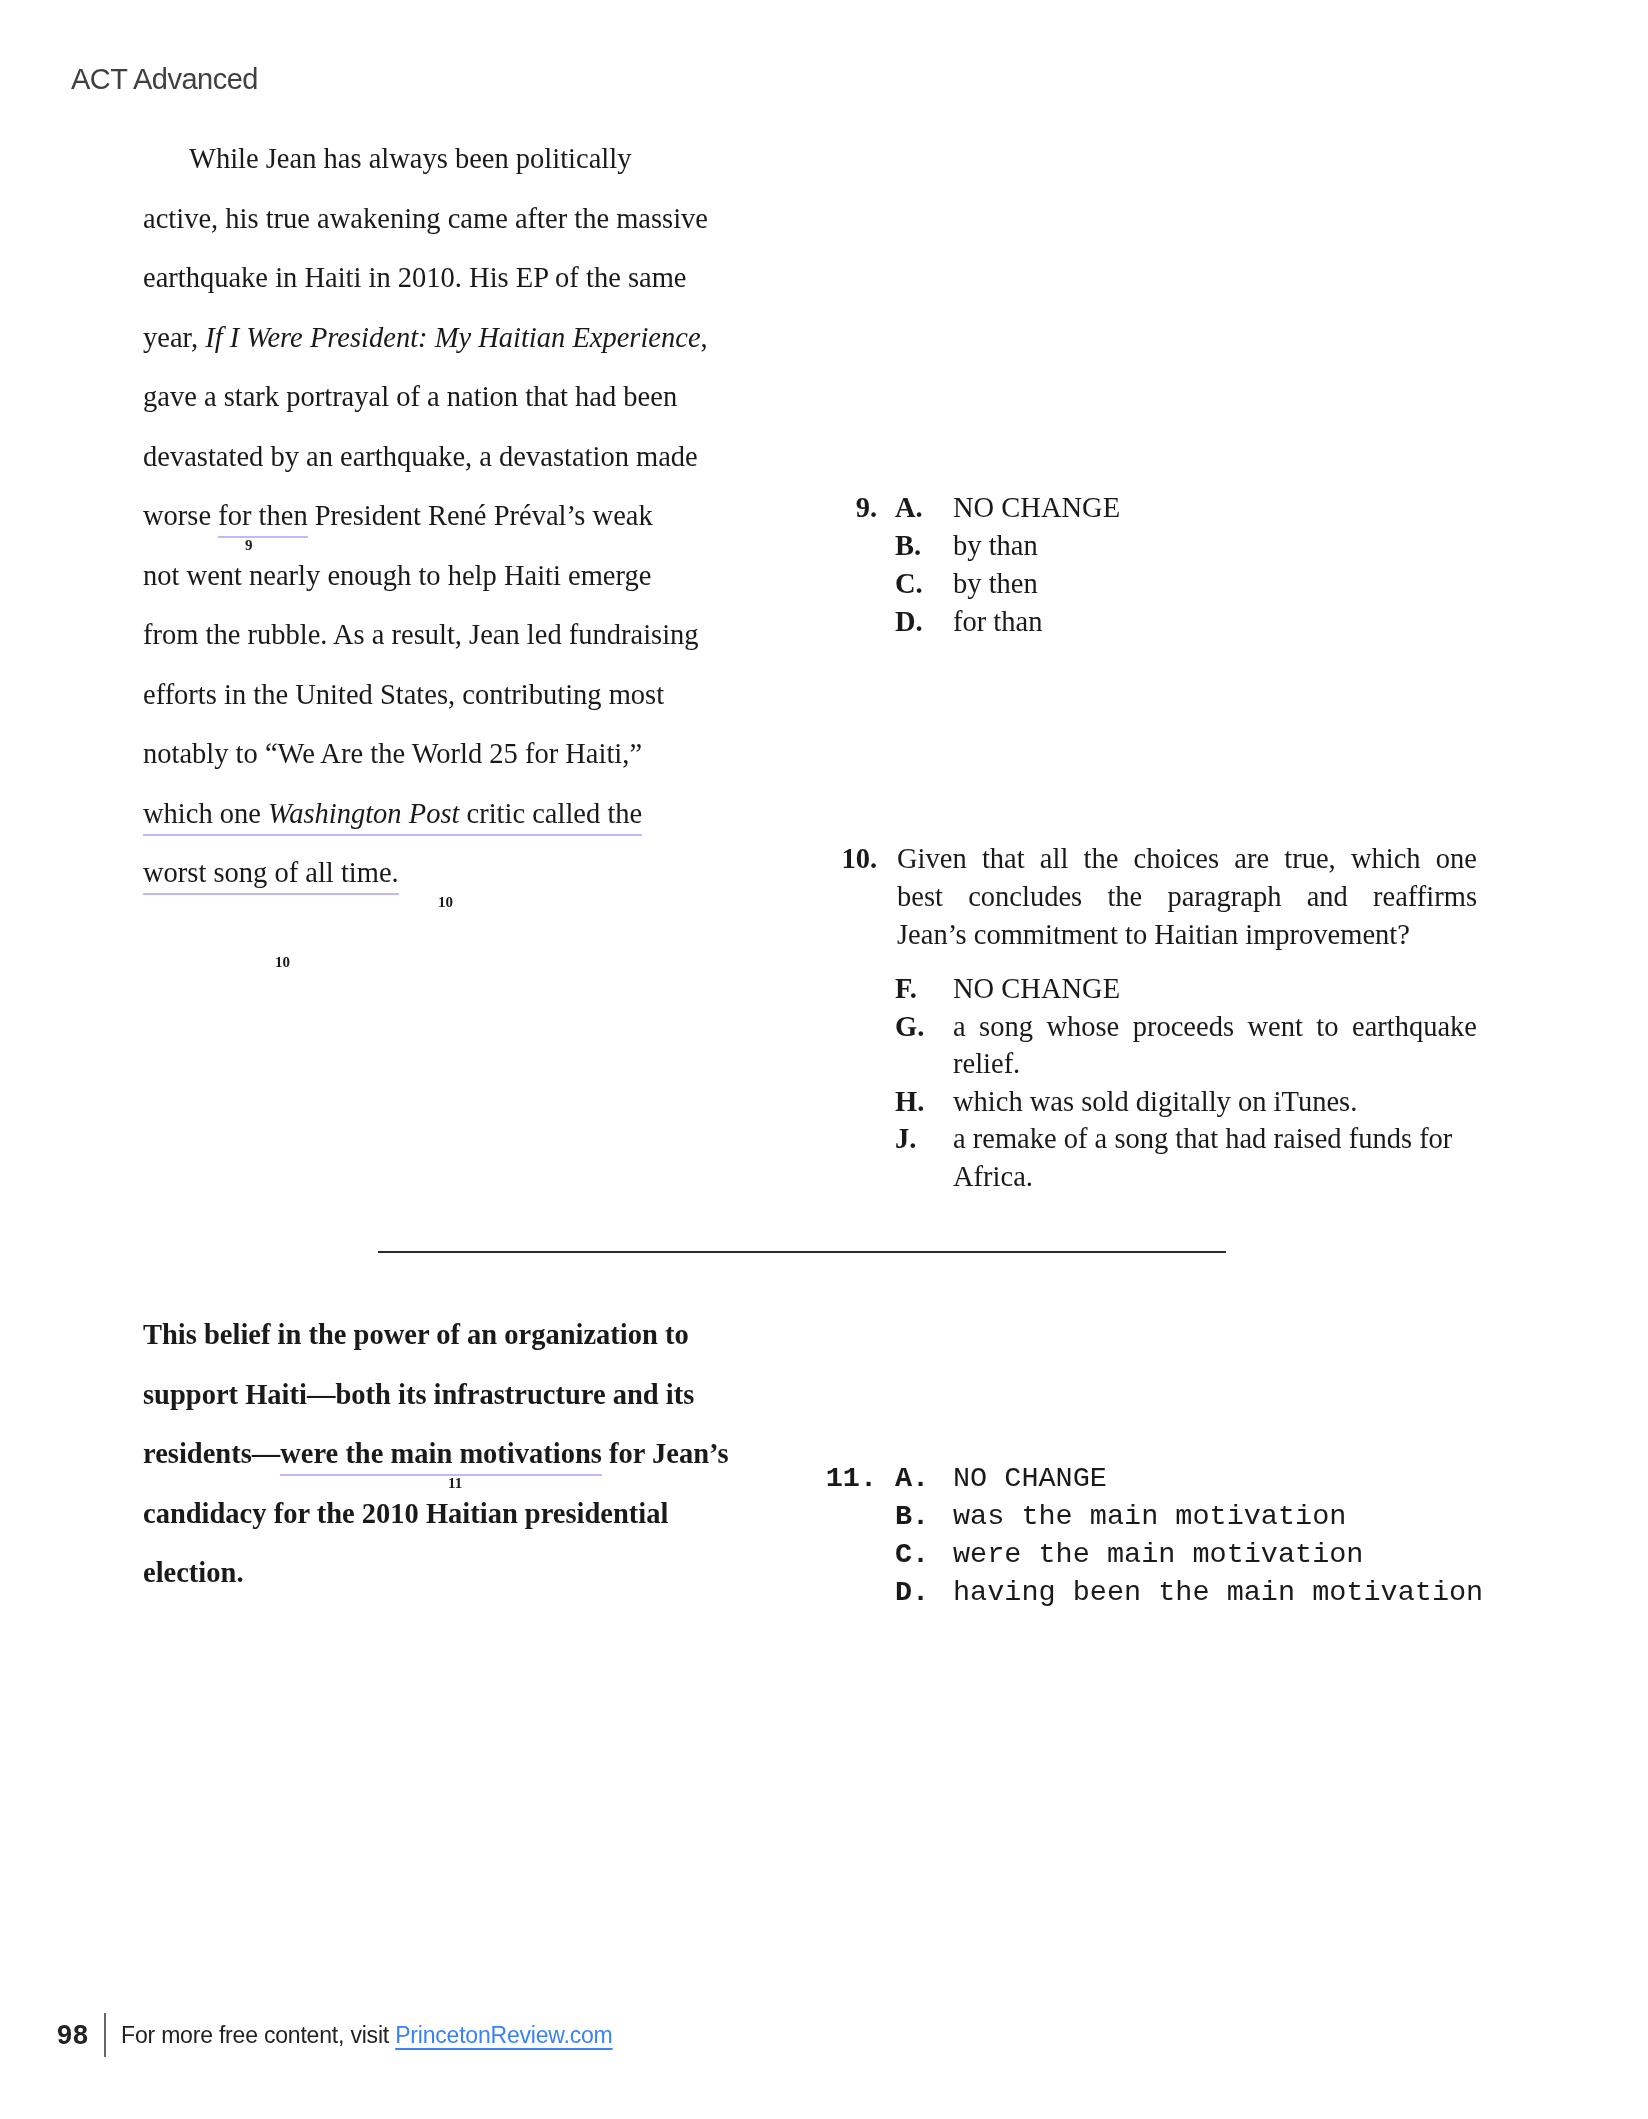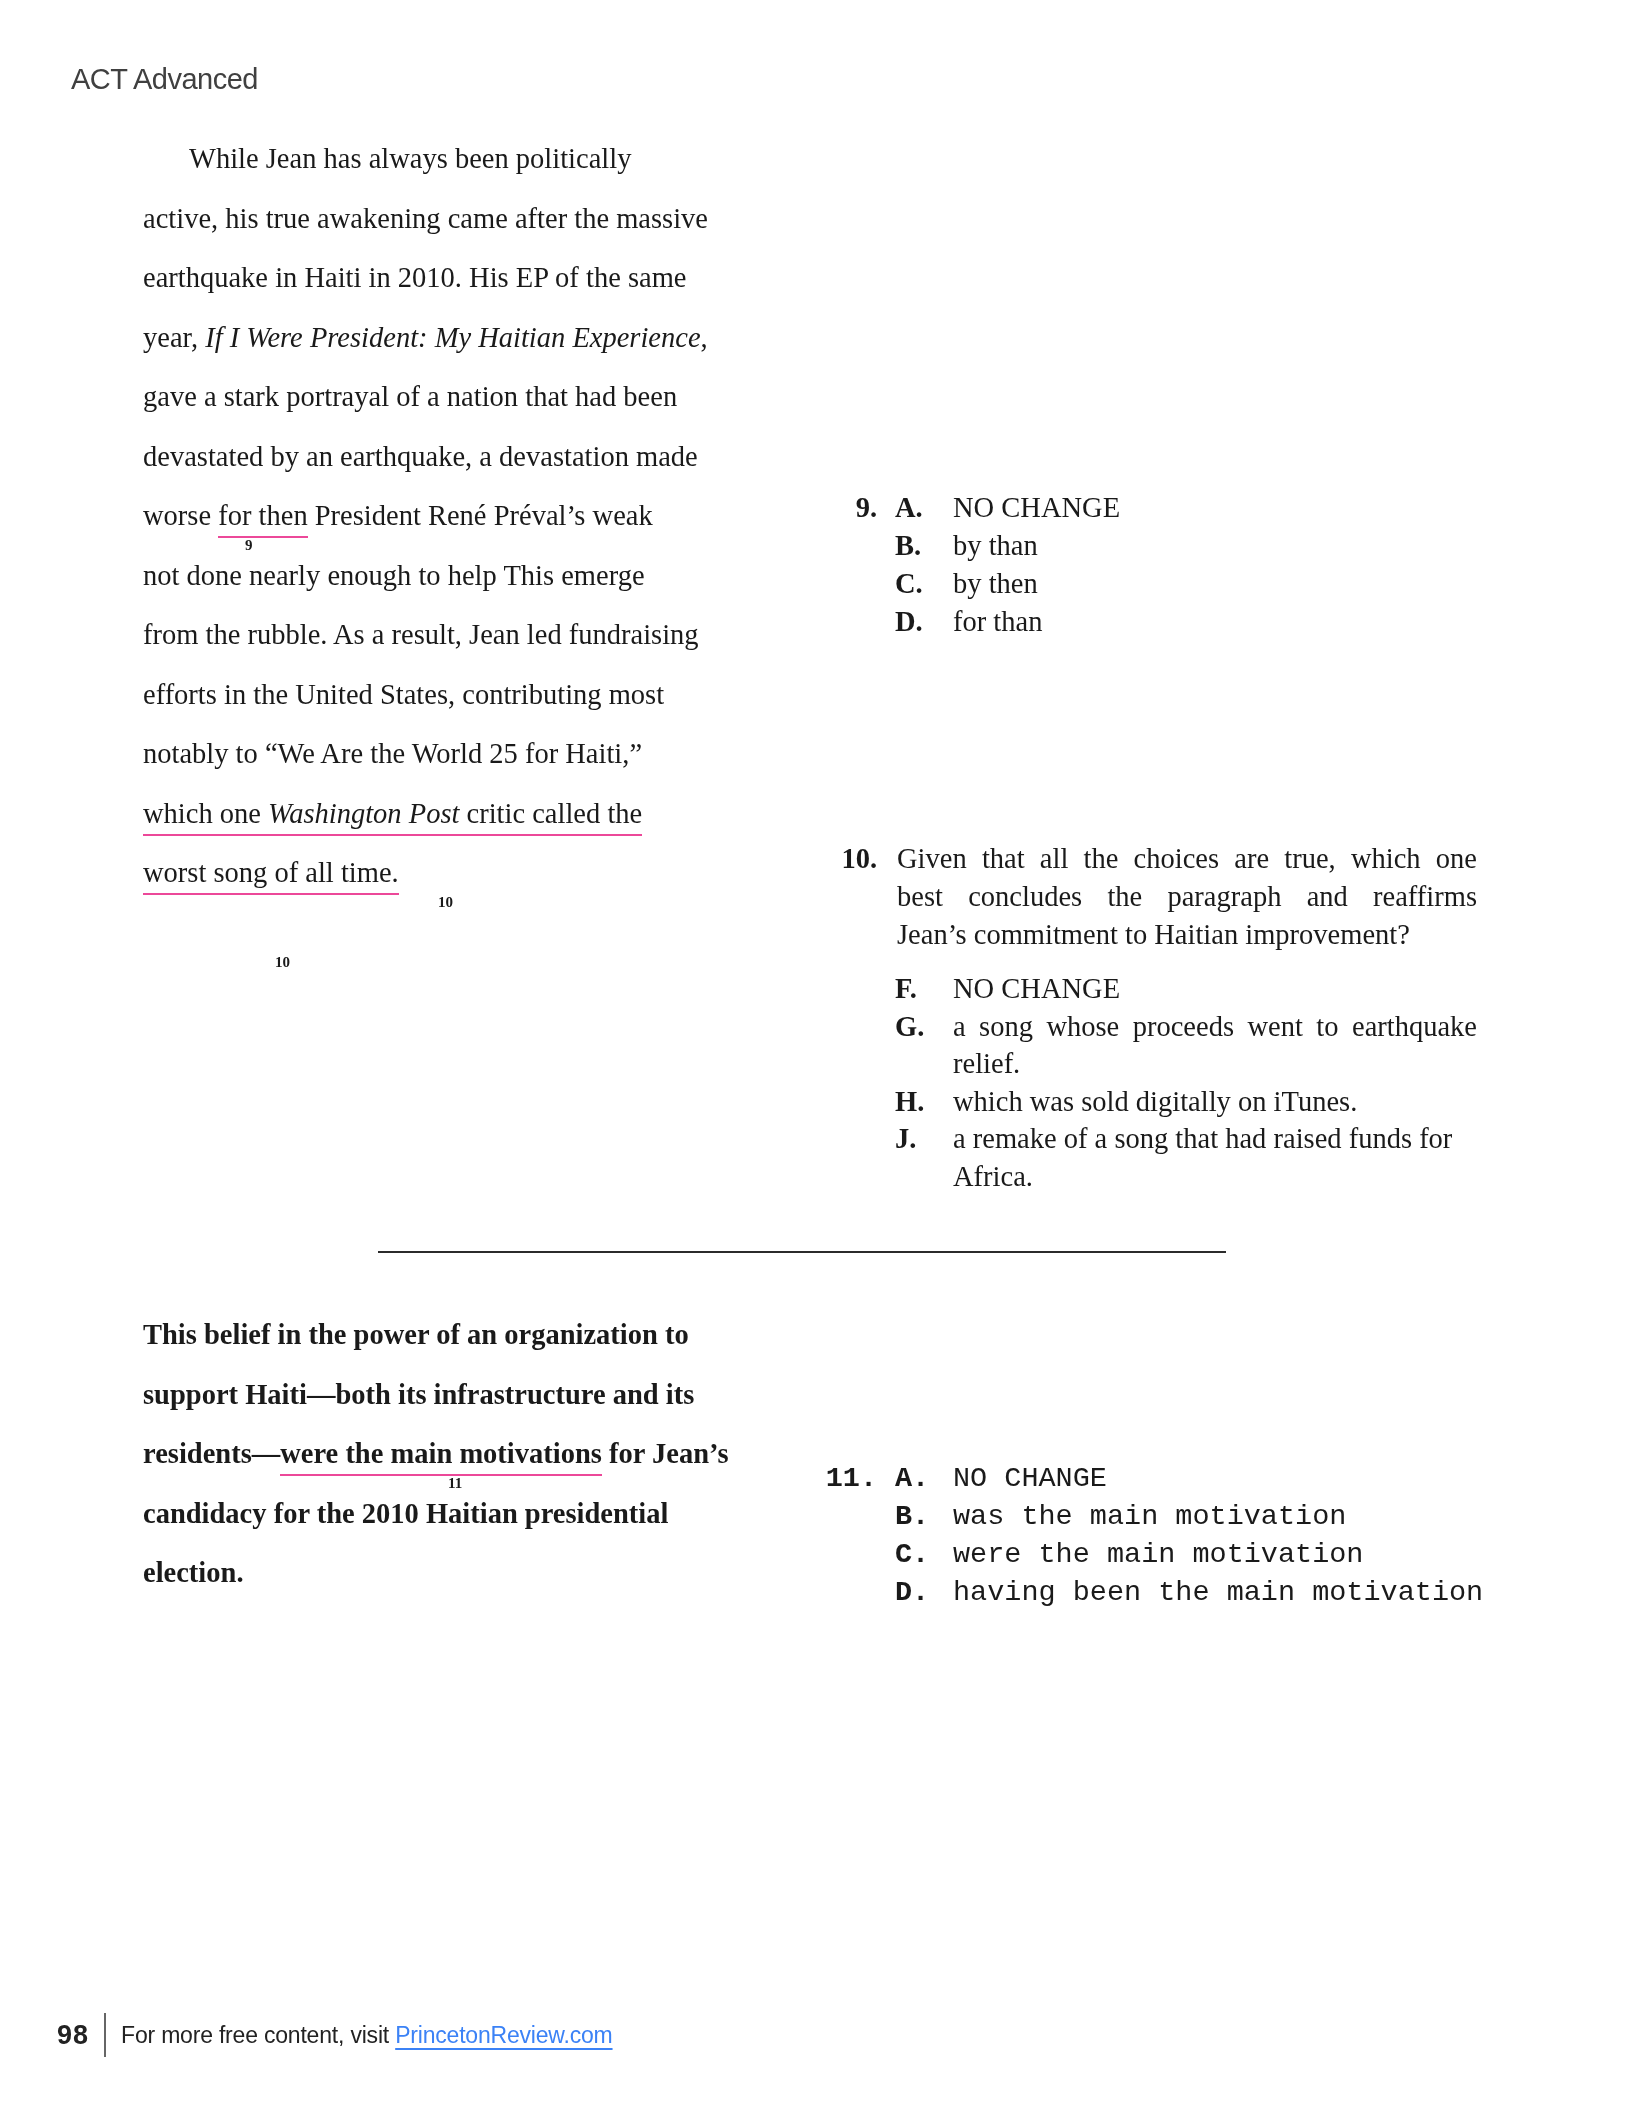--- a/index.html
+++ b/index.html
@@ -14,21 +14,21 @@
     font-family:"Liberation Sans",sans-serif;font-size:29px;letter-spacing:-0.5px;
     color:#404040;white-space:nowrap;
   }
   
   .passage{font-size:28.5px;}
   #passage1{left:143px;top:129px;width:660px;}
   #passage2{left:143px;top:1305px;width:660px;font-weight:bold;}
   .pline{line-height:59.5px;white-space:nowrap;}
   .pline.indent{padding-left:46px;}
   .it{font-style:italic;}
-  span.u{border-bottom:2px solid #ec4899;padding-bottom:5px;}
+  span.u{border-bottom:2px solid #c4b5fd;padding-bottom:5px;}
   
   .marker{
     position:absolute;font-family:"Liberation Serif",serif;
     font-weight:bold;font-size:15px;line-height:15px;color:#1a1a1a;
   }
   #marker-9{left:245px;top:538px;}
   #marker-10a{left:438px;top:895px;}
   #marker-10b{left:275px;top:955px;}
   #marker-11{left:448px;top:1476px;}
   
@@ -74,21 +74,21 @@
 <div class="abs" id="header">ACT Advanced</div>
 
 <div class="abs passage" id="passage1">
     <div class="pline indent"><span class="">While Jean has always been politically</span></div>
     <div class="pline"><span class="">active, his true awakening came after the massive</span></div>
     <div class="pline"><span class="">earthquake in Haiti in 2010. His EP of the same</span></div>
     <div class="pline"><span class="">year, </span><span class="it ">If I Were President: My Haitian Experience</span><span class="">,</span></div>
     <div class="pline"><span class="">gave a stark portrayal of a nation that had been</span></div>
     <div class="pline"><span class="">devastated by an earthquake, a devastation made</span></div>
     <div class="pline"><span class="">worse </span><span class="u">for then</span><span class=""> President René Préval’s weak</span></div>
-    <div class="pline"><span class="">not done nearly enough to help This emerge</span></div>
+    <div class="pline"><span class="">not went nearly enough to help Haiti emerge</span></div>
     <div class="pline"><span class="">from the rubble. As a result, Jean led fundraising</span></div>
     <div class="pline"><span class="">efforts in the United States, contributing most</span></div>
     <div class="pline"><span class="">notably to “We Are the World 25 for Haiti,”</span></div>
     <div class="pline"><span class="u"><span class="">which one </span><span class="it ">Washington Post</span><span class=""> critic called the</span></span></div>
     <div class="pline"><span class="u"><span class="">worst song of all time.</span></span></div>
   </div>
 
 <div class="marker" id="marker-9">9</div>
 <div class="marker" id="marker-10a">10</div>
 <div class="marker" id="marker-10b">10</div>

